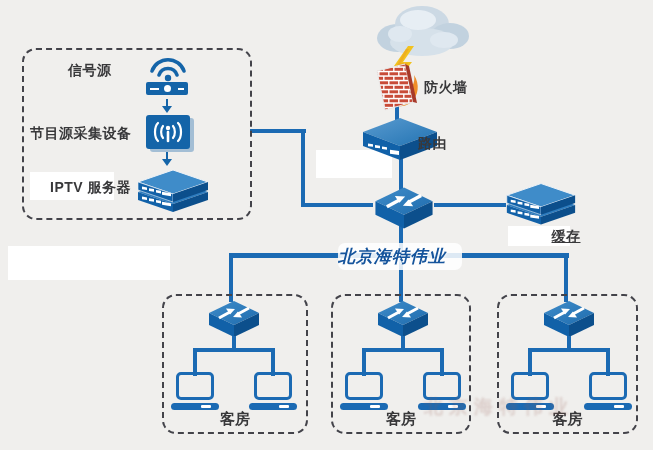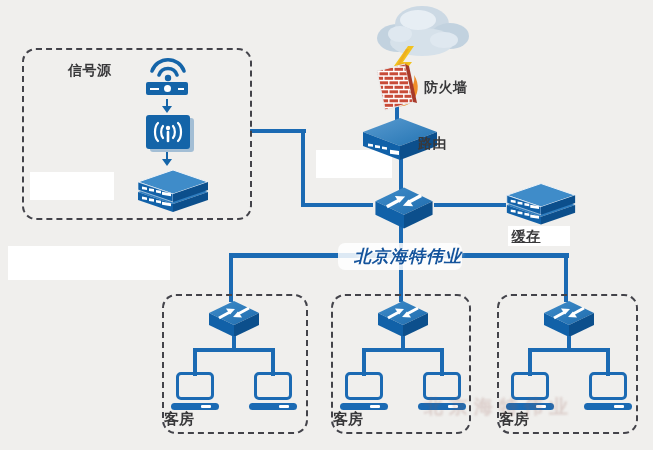--- a/index.html
+++ b/index.html
@@ -20,26 +20,26 @@
   .sig-bar{position:absolute;background:#1464a8;border-radius:2px;}
   .sig-bar .dot{position:absolute;left:50%;top:50%;width:7px;height:7px;margin:-3.5px 0 0 -3.5px;
     background:#fff;border-radius:50%;}
   .sig-bar .dash-l{position:absolute;left:4px;top:50%;width:9px;height:2px;margin-top:-1px;background:#fff;}
   .sig-bar .dash-r{position:absolute;right:4px;top:50%;width:6px;height:2px;margin-top:-1px;background:#fff;}
   .capture-dev{position:absolute;background:#1464a8;border-radius:3px;
     box-shadow:4px 3px 0 rgba(21,101,168,.35);}
   .monitor{position:absolute;box-sizing:border-box;border:3px solid #1b6ab3;border-radius:5px;}
   .mon-base{position:absolute;background:#1b6ab3;border-radius:3.5px;}
   .mon-base::after{content:"";position:absolute;right:8px;top:2px;width:10px;height:2.5px;background:#fff;border-radius:1px;}
-  .wm-center{position:absolute;text-align:right;font-size:17px;font-weight:bold;font-style:italic;
+  .wm-center{position:absolute;text-align:left;font-size:17px;font-weight:bold;font-style:italic;
     color:#15549c;background:rgba(255,255,255,.85);border-radius:7px;padding:2px 0;
     text-shadow:0 0 2px #fff,0 0 4px #fff;letter-spacing:1px;z-index:5;}
   .wm-bottom{position:absolute;font-size:19px;font-weight:bold;letter-spacing:6px;
     color:rgba(150,92,80,.22);filter:blur(1px);white-space:nowrap;z-index:6;}
-  .room-label{position:absolute;left:0;width:100%;text-align:left;font-size:15px;font-weight:600;color:#38383a;}
+  .room-label{position:absolute;left:0;width:100%;text-align:center;font-size:15px;font-weight:600;color:#38383a;}
 </style>
 </head>
 <body>
 
 <div class="stage">
 
   <div class="patch" style="left:30px;top:172px;width:84px;height:28px;"></div>
   <div class="patch" style="left:8px;top:246px;width:162px;height:34px;"></div>
   <div class="patch" style="left:316px;top:150px;width:76px;height:28px;"></div>
   <div class="patch" style="left:508px;top:226px;width:62px;height:20px;"></div>
@@ -129,49 +129,51 @@
     <rect x="24" y="28.2" width="5" height="2.6" fill="#fff" transform="skewY(9)"></rect>
     <rect x="30" y="29" width="9" height="3" fill="#fff" transform="skewY(9)"></rect>
     <polygon points="6,14 41,2 76,14 41,26" fill="#3f8cc9" stroke="#eef3f8" stroke-width="1"></polygon>
     <polygon points="6,14 41,26 41,34 6,22" fill="#1161a8" stroke="#eef3f8" stroke-width=".6"></polygon>
     <polygon points="41,26 76,14 76,22 41,34" fill="#0c4f8c"></polygon>
     <rect x="10" y="17" width="5" height="2.6" fill="#fff" transform="skewY(9)"></rect>
     <rect x="17" y="17.6" width="5" height="2.6" fill="#fff" transform="skewY(9)"></rect>
     <rect x="24" y="18.2" width="5" height="2.6" fill="#fff" transform="skewY(9)"></rect>
     <rect x="30" y="19" width="9" height="3" fill="#fff" transform="skewY(9)"></rect>
   </svg>
-  <div class="lbl center" style="left:486px;top:228px;width:80px;text-decoration:underline;">缓存</div>
+  <div class="lbl center" style="left:526px;top:228px;width:80px;text-decoration:underline;">缓存</div>
 
   <div class="dashedbox" style="left:22px;top:48px;width:230px;height:172px;"></div>
 
   <div class="lbl" style="left:68px;top:62px;">信号源</div>
   <svg class="icon" style="left:145px;top:52px;" width="46" height="30" viewBox="0 0 46 30">
     <path d="M7 19 A 17 17 0 0 1 39 19" fill="none" stroke="#1464a8" stroke-width="3.6" stroke-linecap="round"></path>
     <path d="M14 23 A 9.5 9.5 0 0 1 32 23" fill="none" stroke="#1464a8" stroke-width="3.6" stroke-linecap="round"></path>
     <circle cx="23" cy="26" r="3.2" fill="#1464a8"></circle>
   </svg>
   <div class="sig-bar" style="left:146px;top:82px;width:42px;height:13px;">
     <span class="dash-l"></span>
     <span class="dot"></span>
     <span class="dash-r"></span>
   </div>
   <div class="flow-arrow" style="left:166px;top:99px;height:12px;"></div>
 
+  <div class="lbl" style="left:30px;top:125px;">节目源采集设备</div>
   <div class="capture-dev" style="left:146px;top:115px;width:44px;height:34px;">
     <svg width="44" height="34" viewBox="0 0 44 34">
       <path d="M12 8 C8 12 8 22 12 26" fill="none" stroke="#fff" stroke-width="2.2" stroke-linecap="round"></path>
       <path d="M17 11 C14.5 14 14.5 20 17 23" fill="none" stroke="#fff" stroke-width="2.2" stroke-linecap="round"></path>
       <path d="M32 8 C36 12 36 22 32 26" fill="none" stroke="#fff" stroke-width="2.2" stroke-linecap="round"></path>
       <path d="M27 11 C29.5 14 29.5 20 27 23" fill="none" stroke="#fff" stroke-width="2.2" stroke-linecap="round"></path>
       <circle cx="22" cy="13" r="2.2" fill="#fff"></circle>
       <path d="M22 17 L22 26" stroke="#fff" stroke-width="2.6" stroke-linecap="round"></path>
     </svg>
   </div>
   <div class="flow-arrow" style="left:166px;top:152px;height:12px;"></div>
 
+  <div class="lbl" style="left:50px;top:179px;">IPTV 服务器</div>
   <svg class="icon" style="left:132px;top:168px;" width="82" height="48" viewBox="0 0 82 48">
     <polygon points="6,24 41,12 76,24 41,36" fill="#2e7dbf"></polygon>
     <polygon points="6,24 41,36 41,44 6,32" fill="#1161a8"></polygon>
     <polygon points="41,36 76,24 76,32 41,44" fill="#0c4f8c"></polygon>
     <rect x="10" y="27" width="5" height="2.6" fill="#fff" transform="skewY(9)"></rect>
     <rect x="17" y="27.6" width="5" height="2.6" fill="#fff" transform="skewY(9)"></rect>
     <rect x="24" y="28.2" width="5" height="2.6" fill="#fff" transform="skewY(9)"></rect>
     <rect x="30" y="29" width="9" height="3" fill="#fff" transform="skewY(9)"></rect>
     <polygon points="6,14 41,2 76,14 41,26" fill="#3f8cc9" stroke="#eef3f8" stroke-width="1"></polygon>
     <polygon points="6,14 41,26 41,34 6,22" fill="#1161a8" stroke="#eef3f8" stroke-width=".6"></polygon>

